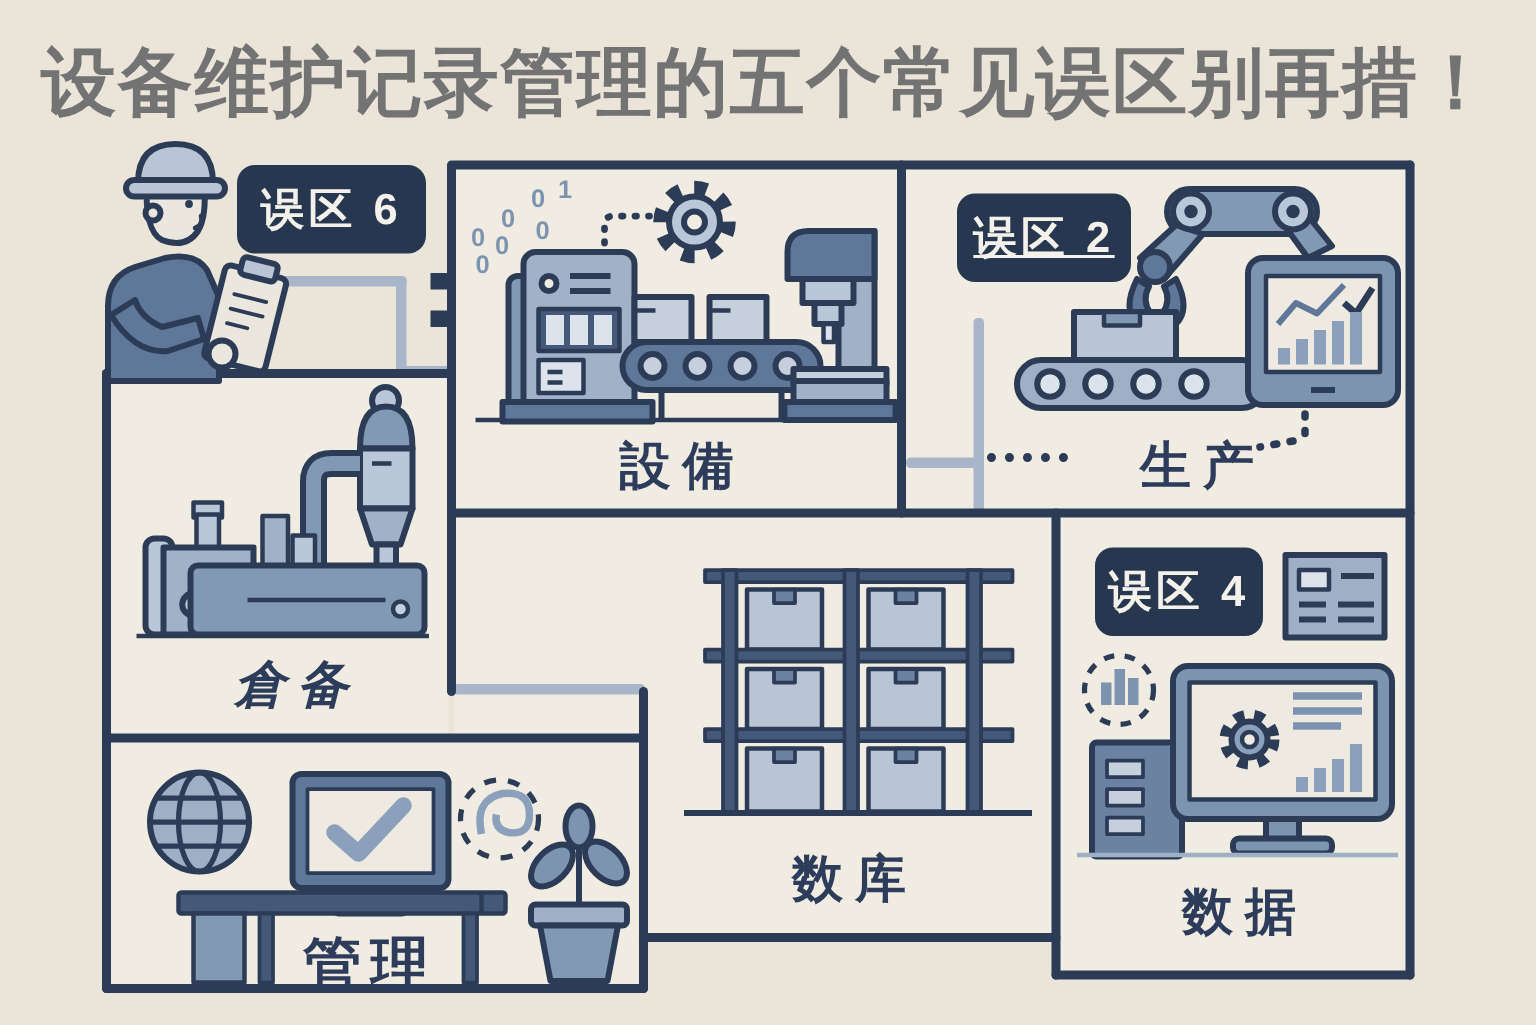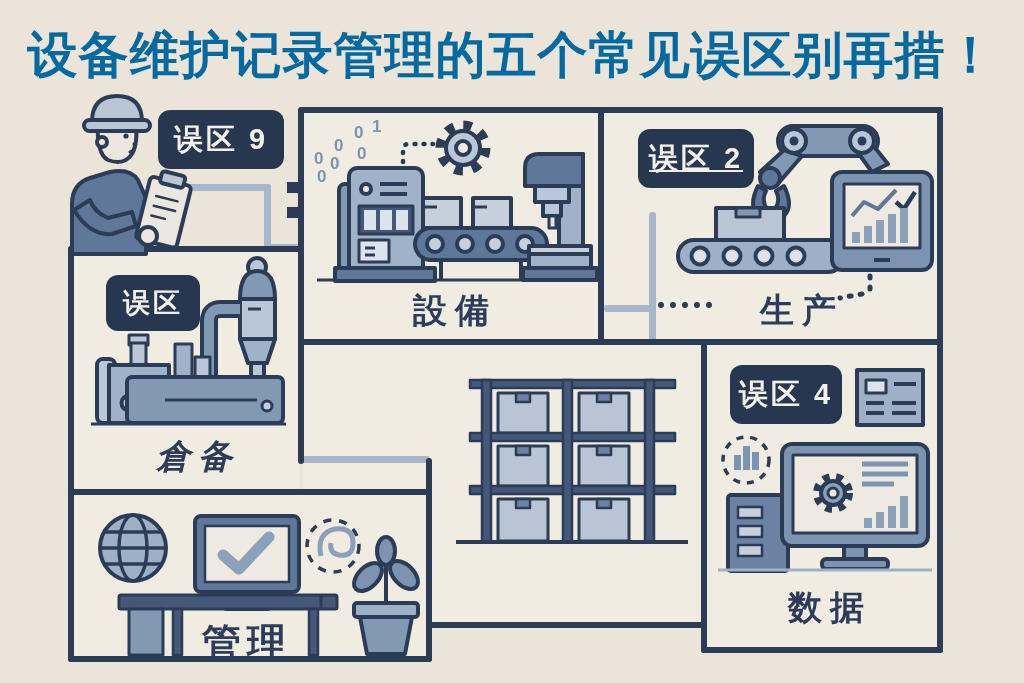--- a/index.html
+++ b/index.html
@@ -4,21 +4,21 @@
 <style>
   html,body{margin:0;padding:0;background:#d8d2c6;}
   .canvas{position:relative;width:1024px;height:683px;overflow:hidden;
     background:#eae4d9;font-family:"Liberation Sans","DejaVu Sans",sans-serif;}
   .panel-bg{position:absolute;background:#f1ece2;}
   .seg{position:absolute;background:#2c3c57;border-radius:3px;}
   .lseg{position:absolute;background:#a9b6c9;border-radius:3px;}
   .stub{position:absolute;background:#2c3c57;}
   .dotline{position:absolute;border-top:6px dotted #2c3c57;height:0;}
   .title{position:absolute;top:22px;left:50%;transform:translateX(-50%);
-    white-space:nowrap;font-size:50px;font-weight:800;color:#0369a1;
+    white-space:nowrap;font-size:50px;font-weight:800;color:#737373;
     letter-spacing:1px;margin:0;}
   .badge{position:absolute;background:#273750;color:#f4f1ea;font-weight:bold;
     border-radius:10px;display:flex;align-items:center;justify-content:center;
     font-size:29px;letter-spacing:3px;box-shadow:0 0 0 2px #273750;}
   .caption{position:absolute;transform:translateX(-50%);color:#2c3c5a;
     font-weight:bold;font-size:34px;letter-spacing:8px;white-space:nowrap;text-align:right;}
   .cap-small{font-size:39px;letter-spacing:6px;}
   .digit{position:absolute;color:#7d94b0;font-weight:bold;font-size:17px;line-height:1;}
   .art{position:absolute;}
 </style>
@@ -306,24 +306,24 @@
   </svg>
 
   <span class="digit" style="left:354px;top:124px;">0</span>
   <span class="digit" style="left:372px;top:118px;">1</span>
   <span class="digit" style="left:334px;top:137px;">0</span>
   <span class="digit" style="left:357px;top:145px;">0</span>
   <span class="digit" style="left:314px;top:150px;">0</span>
   <span class="digit" style="left:330px;top:155px;">0</span>
   <span class="digit" style="left:317px;top:168px;">0</span>
 
-  <div class="badge" style="left:160px;top:112px;width:122px;height:55px;">误区 9</div>
+  <div class="badge" style="left:160px;top:112px;width:122px;height:55px;">误区 6</div>
   <div class="badge" style="left:640px;top:131px;width:112px;height:55px;text-decoration:underline;">误区 2</div>
-  <div class="badge" style="left:108px;top:277px;width:90px;height:52px;font-size:27px;">误区</div>
   <div class="badge" style="left:732px;top:367px;width:108px;height:55px;">误区 4</div>
 
   <div class="caption" style="left:455px;top:288px;">設備</div>
   <div class="caption" style="left:802px;top:288px;font-family:Liberation Serif, serif;">生产</div>
   <div class="caption" style="left:198px;top:434px;font-style:italic;">倉备</div>
+  <div class="caption" style="left:570px;top:563px;">数库</div>
   <div class="caption" style="left:830px;top:585px;">数据</div>
   <div class="caption cap-small" style="left:247px;top:616px;">管理</div>
 
 </div>
 
 </body></html>

